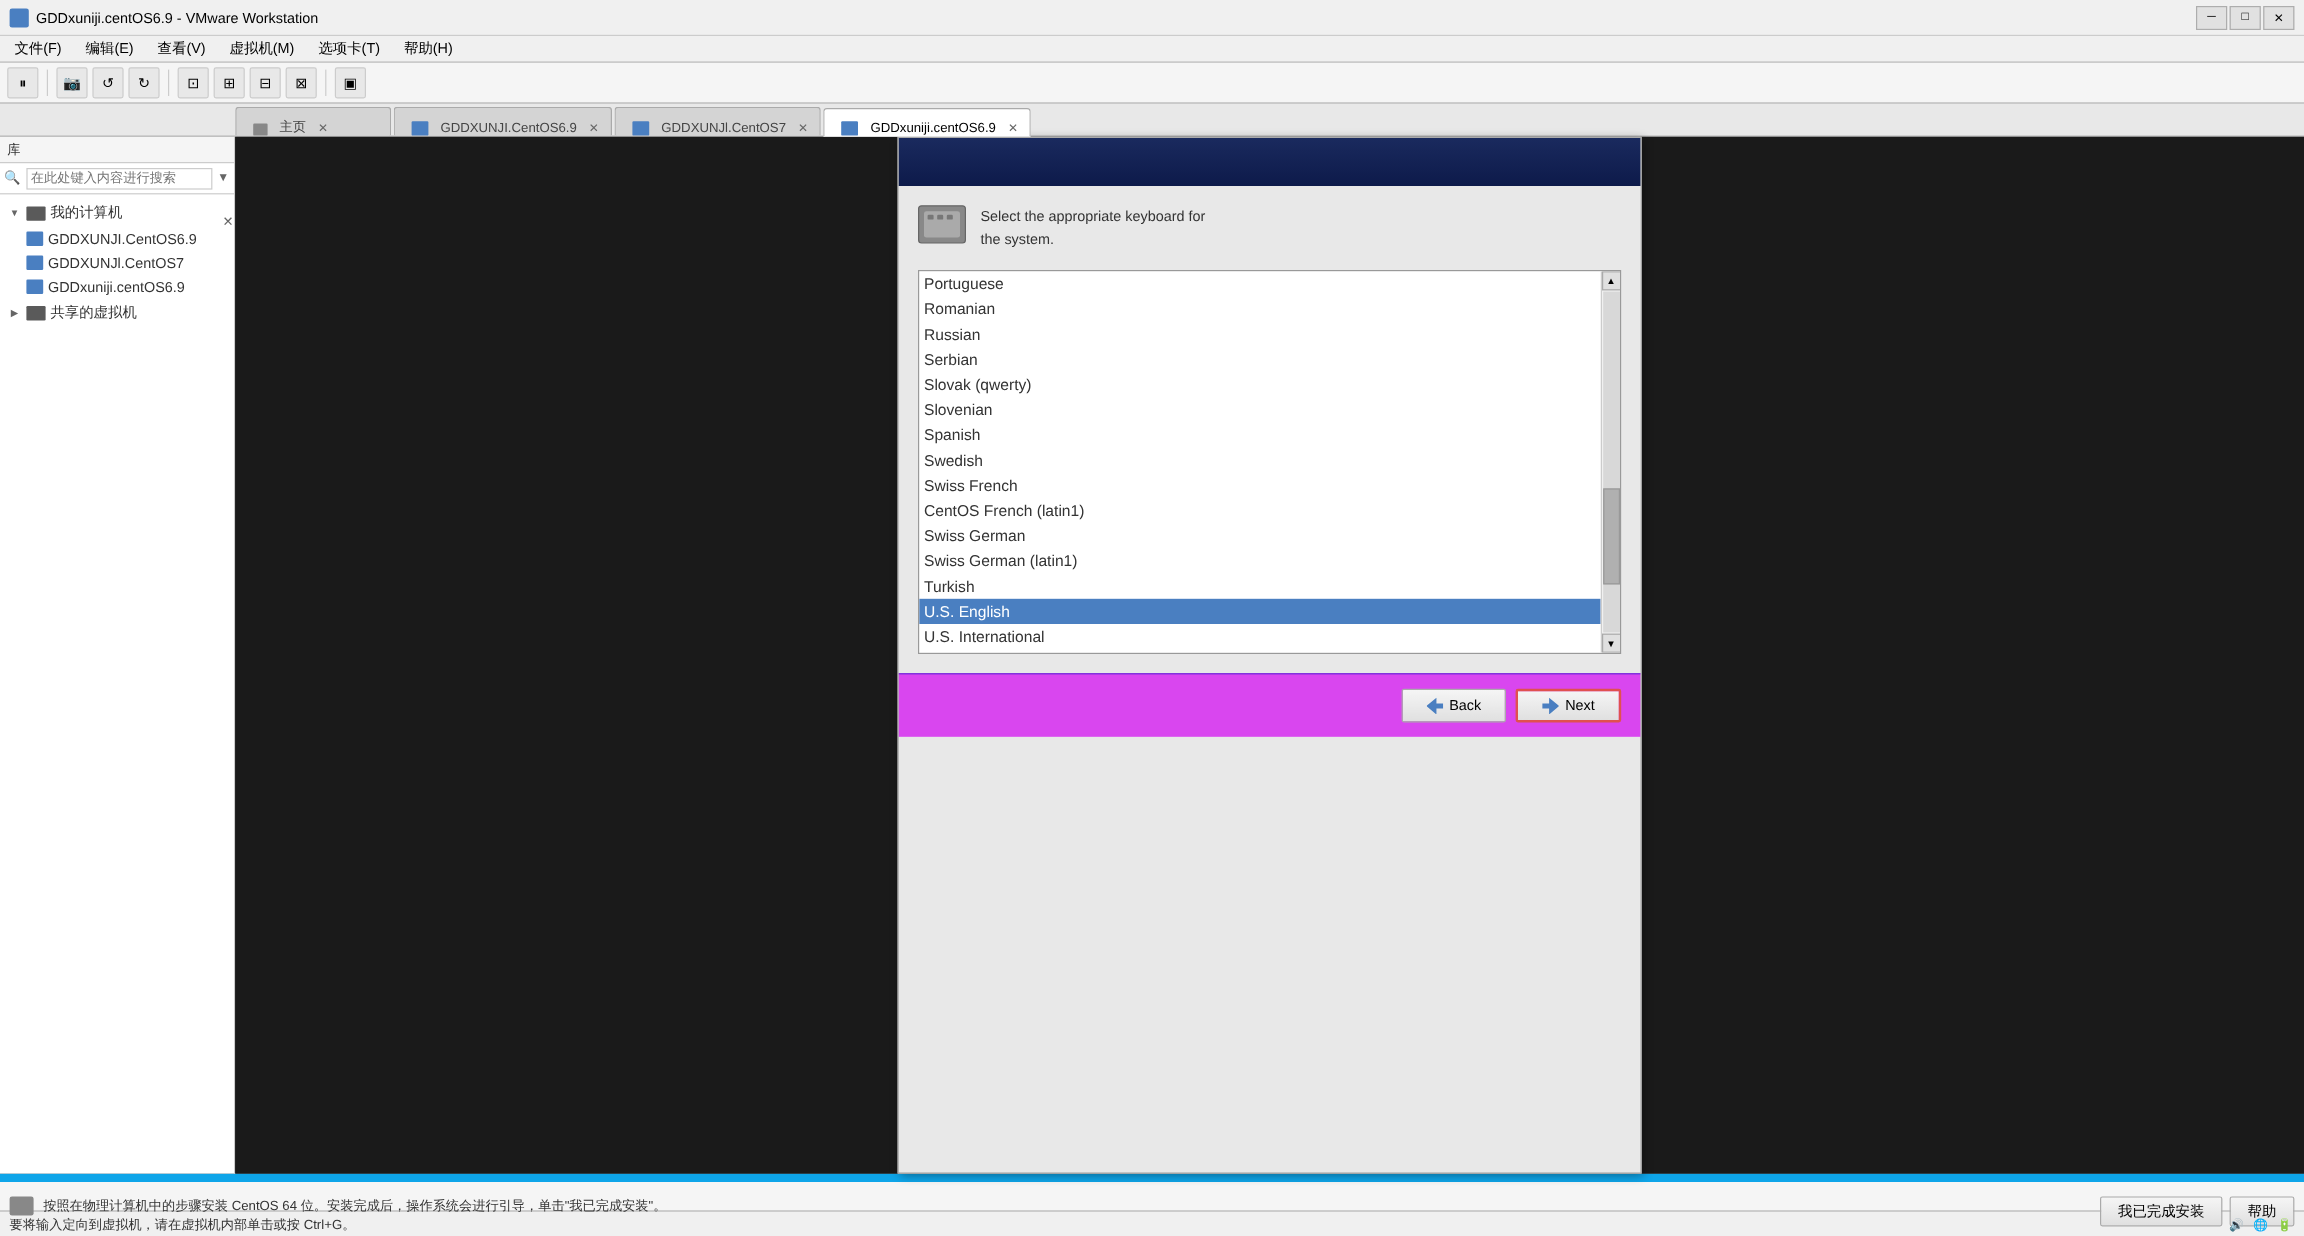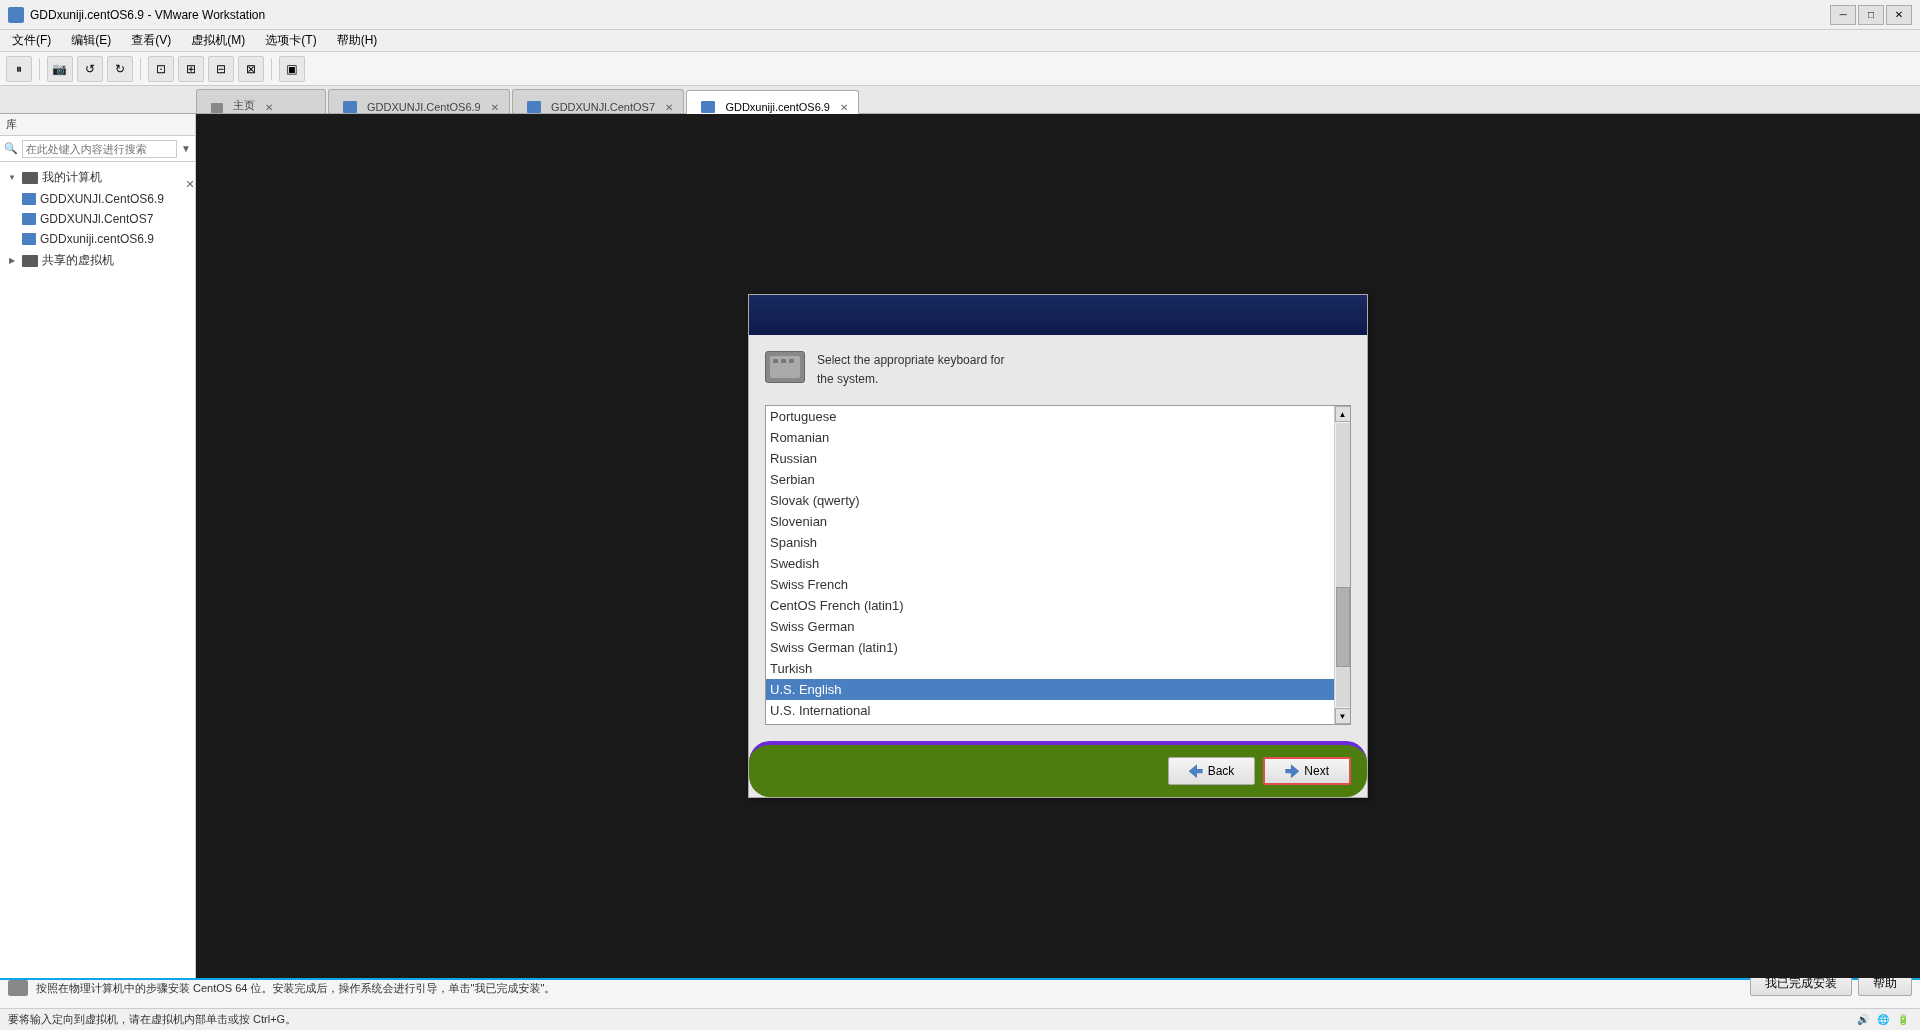--- a/index.html
+++ b/index.html
@@ -225,21 +225,20 @@
       display: flex;
       align-items: center;
       justify-content: center;
     }
 
     
     #content {
       flex: 1;
       background: #1a1a1a;
       display: flex;
-      align-items: center;
       justify-content: center;
       position: relative;
     }
 
     
     #vm-dialog {
       width: 620px;
       background: #e8e8e8;
       border: 1px solid #aaa;
       box-shadow: 2px 2px 8px rgba(0,0,0,0.4);
@@ -331,23 +330,22 @@
       right: 0;
       height: 80px;
       background: #b0b0b0;
       border: 1px solid #999;
     }
     #dialog-footer {
       display: flex;
       justify-content: flex-end;
       gap: 8px;
       padding: 12px 16px;
-      background: #4d7c0f;
-      border-top: 4px solid #6d28d9;
-      border-radius: 21px;
+      background: #d946ef;
+      border-top: 1px solid #6d28d9;
     }
     .dialog-btn {
       padding: 5px 20px;
       border: 1px solid #aaa;
       background: linear-gradient(to bottom, #f5f5f5, #e0e0e0);
       font-size: 12px;
       cursor: pointer;
       display: flex;
       align-items: center;
       gap: 5px;
@@ -363,23 +361,23 @@
       width: 14px;
       height: 14px;
       background: #4a7fc1;
       clip-path: polygon(40% 0%, 100% 50%, 40% 100%, 40% 65%, 0% 65%, 0% 35%, 40% 35%);
     }
 
     
     #statusbar {
       height: 30px;
       background: #f5f5f5;
-      border-top: 2px solid #0ea5e9;
-      display: flex;
-      align-items: flex-end;
+      border-top: 7px solid #0ea5e9;
+      display: flex;
+      align-items: flex-start;
       padding: 12px 8px;
       gap: 8px;
     }
     #statusbar-icon {
       width: 20px;
       height: 16px;
       background: #888;
       border-radius: 2px;
     }
     #statusbar-text {

